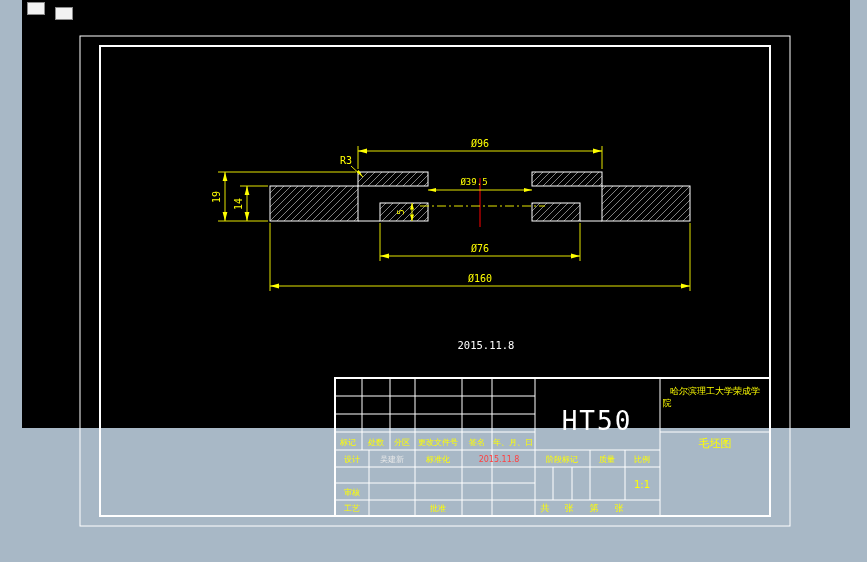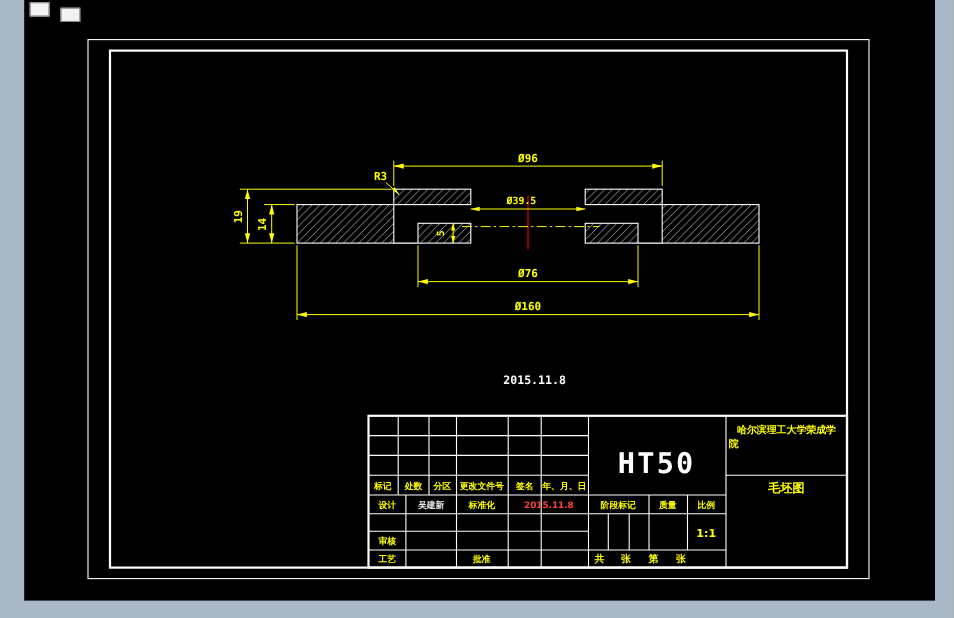--- a/index.html
+++ b/index.html
@@ -1,18 +1,18 @@
 <!DOCTYPE html>
 <html><head>
 <meta charset="utf-8">
 <style>
   html,body{margin:0;padding:0;}
   body{width:867px;height:562px;font-family:"DejaVu Sans",sans-serif;}
   .screen{position:relative;width:867px;height:562px;background:#a8b8c6;overflow:hidden;}
-  .canvas{position:absolute;left:22px;top:0;width:828px;height:546px;background:#000;font-weight:bold;}
+  .canvas{position:absolute;left:22px;top:0;width:828px;height:428px;background:#000;}
   .artifact{position:absolute;background:#f2f2f2;border:1px solid #8a8a8a;z-index:5;}
   .a1{left:27px;top:2px;width:16px;height:11px;}
   .a2{left:55px;top:7px;width:16px;height:11px;}
   svg text{font-family:"DejaVu Sans Mono","DejaVu Sans",monospace;text-anchor:middle;}
   .frame-thin{fill:none;stroke:#ffffff;stroke-width:1;}
   .frame-thick{fill:none;stroke:#ffffff;stroke-width:2;}
   .part{stroke:#ffffff;stroke-width:1;fill:none;}
   .hatch{fill:url(#hatch);}
   .tbl{stroke:#ffffff;stroke-width:1;fill:none;}
   .dimln{stroke:#ffff00;stroke-width:0.9;fill:none;}

